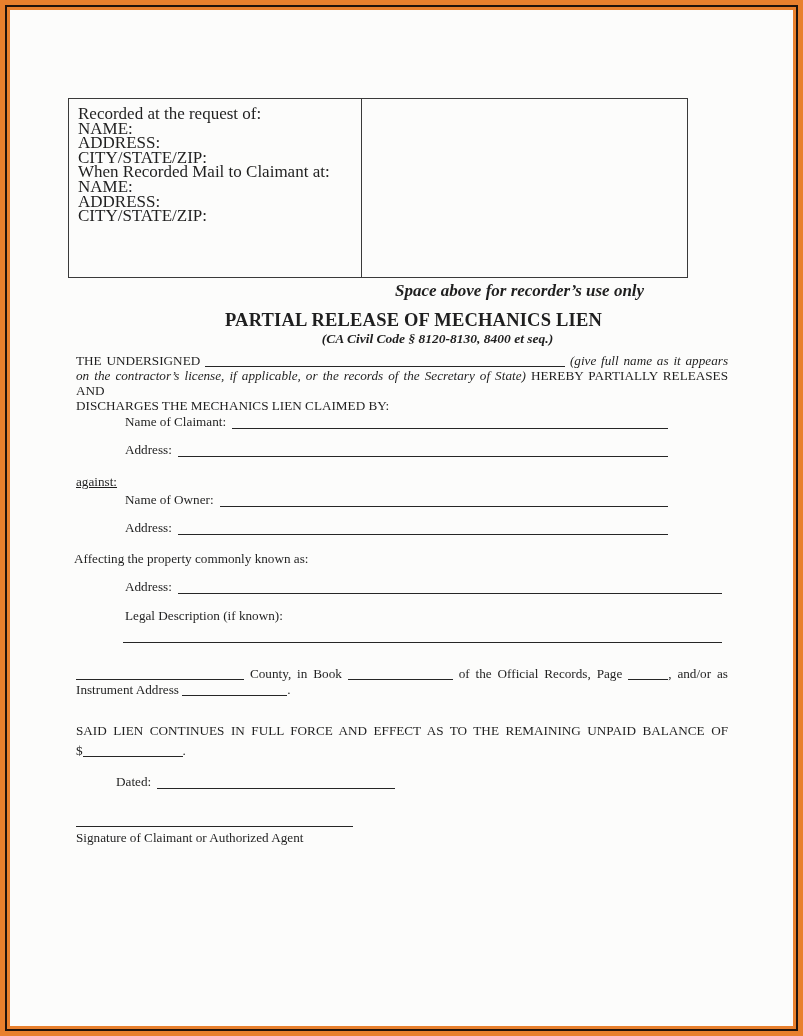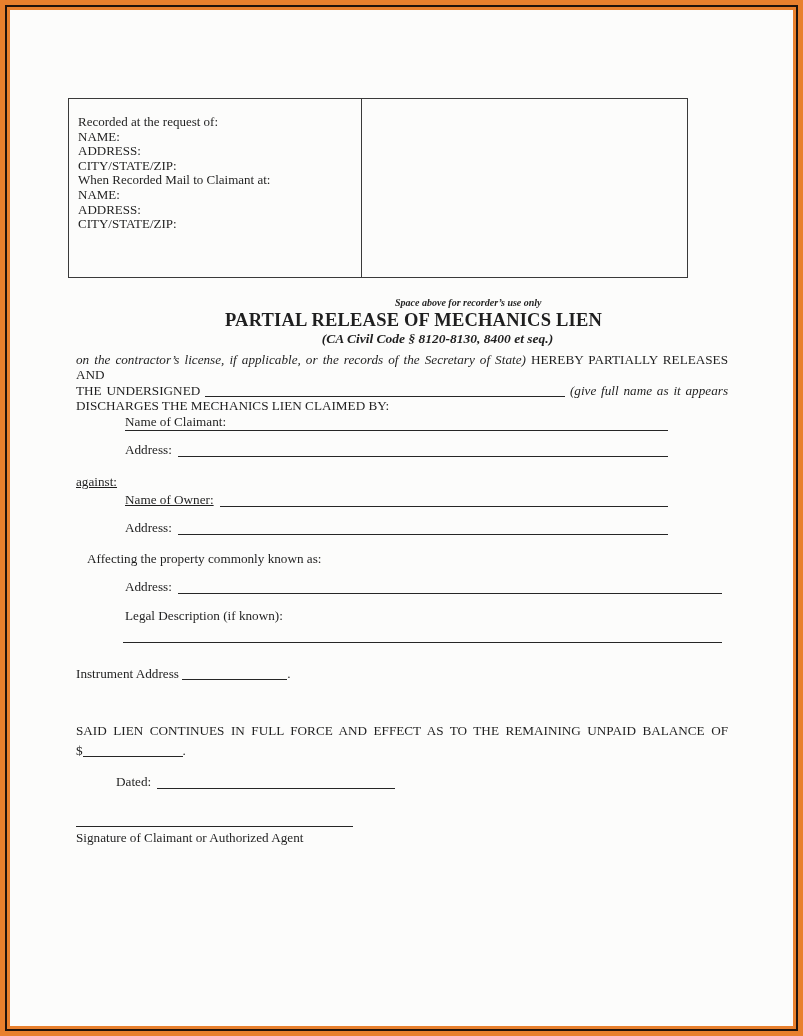--- a/index.html
+++ b/index.html
@@ -14,27 +14,27 @@
   .frame-dark{position:absolute;inset:5px;background:#20130B;}
   .frame-orange-inner{position:absolute;inset:7px;background:#E8802D;}
   .page{position:absolute;inset:10px;background:#FCFCFB;overflow:hidden;}
 
   
   .recorder-box{
     position:absolute;left:58px;top:88px;width:620px;height:180px;
     border:1.5px solid #3A3A3A;box-sizing:border-box;
   }
   .recorder-divider{position:absolute;left:292px;top:0;bottom:0;width:0;border-left:1.5px solid #3A3A3A;}
-  .recorder-cell{position:absolute;left:0;top:12px;width:290px;padding:4px 0 0 9px;
-    font-size:13px;line-height:14.6px;}
+  .recorder-cell{position:absolute;left:0;top:4px;width:290px;padding:4px 0 0 9px;
+    font-size:17px;line-height:14.6px;}
   .recorder-group2{}
 
   .space-note{
-    position:absolute;left:385px;top:287px;
-    font-size:10px;font-style:italic;font-weight:600;
+    position:absolute;left:385px;top:271px;
+    font-size:17px;font-style:italic;font-weight:600;
   }
 
   
   .doc-title{position:absolute;left:12px;top:300px;width:100%;text-align:center;
     font-size:18.5px;font-weight:bold;letter-spacing:.2px;}
   .doc-subtitle{position:absolute;left:0;top:321px;width:100%;text-align:center;
     font-size:13.5px;font-style:italic;font-weight:600;padding-left:36px;}
 
   
   .body-block{position:absolute;left:66px;width:652px;font-size:13.2px;line-height:15px;}
@@ -51,24 +51,24 @@
       position:relative;top:2px;}
   .bl-360{width:360px;} .bl-185{width:185px;} .bl-40{width:40px;}
   .bl-168{width:168px;} .bl-105{width:105px;} .bl-100{width:100px;}
 
   
   .frow{position:absolute;display:flex;align-items:stretch;height:17px;
     font-size:13.2px;line-height:17px;white-space:nowrap;}
   .frow .lbl{flex:0 0 auto;padding-right:6px;}
   .frow .rule{flex:1 1 auto;border-bottom:1.4px solid #262626;margin-bottom:1px;}
 
-  .row-claimant-name{left:115px;top:403px;width:543px;flex-direction:column;}
+  .row-claimant-name{left:115px;top:403px;width:543px;}
   .row-claimant-addr{left:115px;top:431px;width:543px;}
   .row-against{left:66px;top:463px;text-decoration:underline;}
-  .row-owner-name{left:115px;top:481px;width:543px;text-decoration:underline;}
+  .row-owner-name{left:115px;top:481px;width:543px;}
   .row-owner-addr{left:115px;top:509px;width:543px;}
   .row-property-addr{left:115px;top:568px;width:597px;}
   .legal-line{position:absolute;left:113px;top:620px;width:599px;height:12px;
     border-bottom:1.4px solid #262626;}
 
   .row-dated{left:66px;top:763px;width:279px;margin-left:40px;}
 
   .sig-line{position:absolute;left:66px;top:800px;width:277px;height:16px;
     border-bottom:1.5px solid #262626;}
   .sig-caption{position:absolute;left:66px;top:820px;font-size:13.2px;}
@@ -96,22 +96,22 @@
       <div>CITY/STATE/ZIP:</div>
     </div>
   </div>
 
   <div class="space-note">Space above for recorder’s use only</div>
 
   <div class="doc-title">PARTIAL RELEASE OF MECHANICS LIEN</div>
   <div class="doc-subtitle">(CA Civil Code § 8120-8130, 8400 et seq.)</div>
 
   <div class="body-block intro">
+    <div class="jline"><span>THE UNDERSIGNED</span> <span class="bl bl-360"></span> <span class="it">(give full name as it appears</span></div>
     <div class="jline"><span class="it">on the contractor’s license, if applicable, or the records of the Secretary of State)</span> <span>HEREBY PARTIALLY RELEASES AND</span></div>
-    <div class="jline"><span>THE UNDERSIGNED</span> <span class="bl bl-360"></span> <span class="it">(give full name as it appears</span></div>
     <div>DISCHARGES THE MECHANICS LIEN CLAIMED BY:</div>
   </div>
 
   <div class="frow row-claimant-name">
     <span class="lbl">Name of Claimant:</span>
     <span class="rule"></span>
   </div>
   <div class="frow row-claimant-addr">
     <span class="lbl">Address:</span>
     <span class="rule"></span>
@@ -121,31 +121,32 @@
 
   <div class="frow row-owner-name">
     <span class="lbl">Name of Owner:</span>
     <span class="rule"></span>
   </div>
   <div class="frow row-owner-addr">
     <span class="lbl">Address:</span>
     <span class="rule"></span>
   </div>
 
-  <div class="plain" style="left:77px;top:540px;position:absolute">Affecting the property commonly known as:</div>
+  <div class="plain" style="left:64px;top:540px;position:absolute">Affecting the property commonly known as:</div>
 
   <div class="frow row-property-addr">
     <span class="lbl">Address:</span>
     <span class="rule"></span>
   </div>
 
   <div class="plain" style="left:115px;top:597px;position:absolute">Legal Description (if known):</div>
   <div class="legal-line"></div>
 
   <div class="body-block recording">
+    <div class="jline"><span class="bl bl-168"></span> <span>County, in Book</span> <span class="bl bl-105"></span> <span>of the Official Records, Page</span> <span class="bl bl-40"></span><span>, and/or as</span></div>
     <div><span>Instrument Address</span> <span class="bl bl-105"></span><span>.</span></div>
   </div>
 
   <div class="body-block balance">
     <div class="jline">SAID LIEN CONTINUES IN FULL FORCE AND EFFECT AS TO THE REMAINING UNPAID BALANCE OF</div>
     <div class="balance-amount"><span>$</span><span class="bl bl-100"></span><span>.</span></div>
   </div>
 
   <div class="frow row-dated">
     <span class="lbl">Dated:</span>

